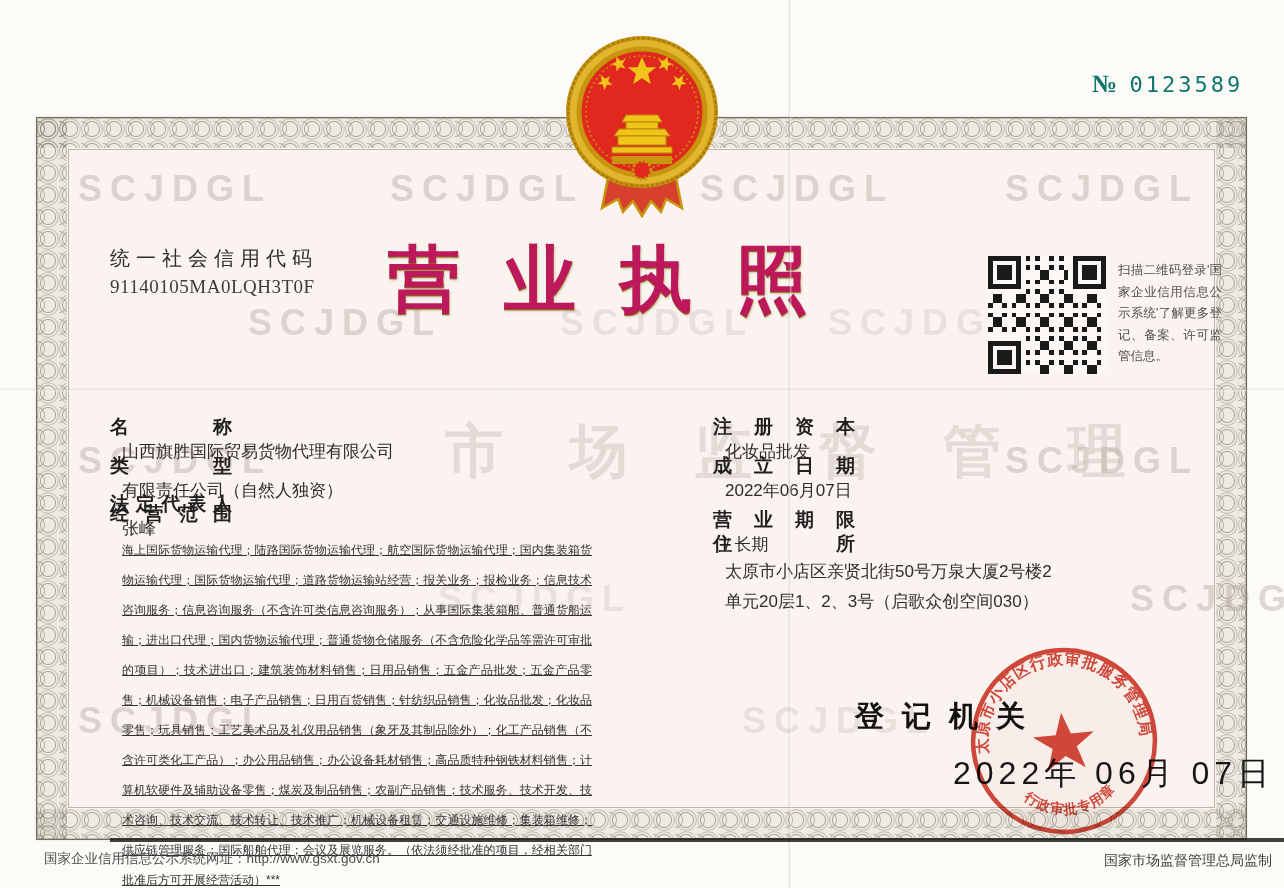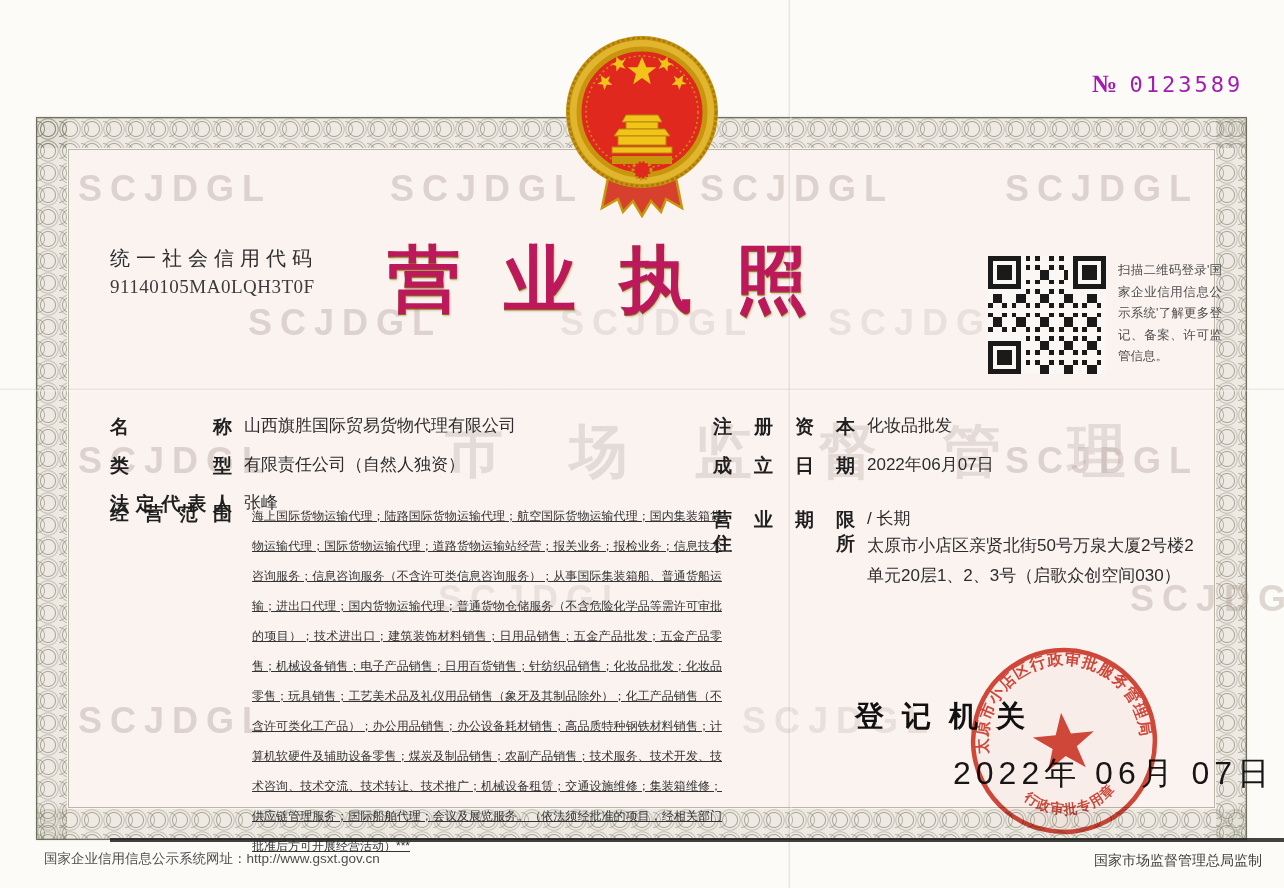--- a/index.html
+++ b/index.html
@@ -37,40 +37,40 @@
   .wm { position:absolute; font-weight:bold; font-size:36px; letter-spacing:8px;
         color:rgba(165,150,140,.35); z-index:1; white-space:nowrap; }
   .wm-big { position:absolute; left:445px; top:413px; font-size:58px; letter-spacing:26px;
         font-weight:bold; color:rgba(186,168,158,.32); z-index:1; white-space:nowrap;
         font-family:"Liberation Serif", serif; }
 
   
   .emblem { position:absolute; left:560px; top:26px; width:164px; height:192px; z-index:6; }
 
   
-  .serial { position:absolute; left:1092px; top:70px; color:#a21caf; z-index:3; white-space:nowrap; }
+  .serial { position:absolute; left:1092px; top:70px; color:#0f766e; z-index:3; white-space:nowrap; }
   .serial .pfx { font-size:25px; font-weight:bold; font-family:"Liberation Serif", serif; }
   .serial .num { font-size:22px; font-family:"DejaVu Sans Mono", monospace; letter-spacing:3px; margin-left:8px; }
 
   
   .cc-label { position:absolute; left:110px; top:245px; font-size:20px; font-weight:normal;
               letter-spacing:6px; color:#2e2e2e; z-index:3; }
   .cc-value { position:absolute; left:110px; top:276px; font-size:19px; color:#3b3b3b;
               font-family:"Liberation Serif", serif; letter-spacing:.5px; z-index:3; }
   .title { position:absolute; left:388px; top:232px; font-size:72px; font-weight:bold;
            letter-spacing:44px; color:#be185d; white-space:nowrap; z-index:3;
            text-shadow:0 1px 0 #8a6a10, 1px 2px 2px rgba(120,90,10,.35); }
 
   
   .qr { position:absolute; left:988px; top:256px; width:118px; height:118px; z-index:3; }
   .qr-caption { position:absolute; left:1118px; top:260px; width:104px; font-size:12.5px;
                 line-height:21.5px; color:#4d4d4d; text-align:justify; z-index:3; }
 
   
-  .row { position:absolute; display:flex; align-items:flex-start; z-index:3; }
+  .row { position:absolute; display:flex; align-items:flex-start; z-index:3;flex-direction:column; }
   .lbl { display:inline-block; font-weight:bold; font-size:19px; color:#1f1f1f;
          text-align:justify; text-align-last:justify; flex:none; }
   .lbl.w-left  { width:122px; }
   .lbl.w-right { width:142px; }
   .val { font-size:17px; color:#2c2c2c; margin-left:12px; }
   .val.scope { width:470px; text-align:justify; line-height:30px; font-size:12px; color:#333;text-decoration:underline; }
   .val.addr  { width:340px; line-height:30px; }
 
   .reg-label { position:absolute; left:855px; top:697px; width:170px; font-size:29px;
                font-weight:bold; color:#111; text-align:justify; text-align-last:justify; z-index:3; }
@@ -84,21 +84,21 @@
   
   .crease-v { position:absolute; left:788px; top:0; width:4px; height:100%; z-index:4;
     background:linear-gradient(90deg, rgba(110,90,85,0), rgba(110,90,85,.16), rgba(255,255,255,.45), rgba(110,90,85,0)); }
   .crease-h { position:absolute; left:0; top:388px; width:100%; height:4px; z-index:4;
     background:linear-gradient(180deg, rgba(110,90,85,0), rgba(110,90,85,.12), rgba(255,255,255,.4), rgba(110,90,85,0)); }
   .scan-line { position:absolute; left:110px; top:838px; width:1174px; height:4px;
                background:#20201e; opacity:.85; z-index:7; }
 
   
   .footer-left  { position:absolute; left:10px;  top:850px; font-size:13.5px; color:#4e4e4e; z-index:3;margin-left:34px; }
-  .footer-right { position:absolute; right:22px;  top:852px; font-size:14px;  color:#3f3f3f; z-index:3; }
+  .footer-right { position:absolute; right:12px;  top:852px; font-size:14px;  color:#3f3f3f; z-index:3; }
 </style>
 </head>
 <body>
 
 <div class="page">
 
   <div class="frame">
     <div class="lace top"></div>
     <div class="lace bottom"></div>
     <div class="lace left"></div>

